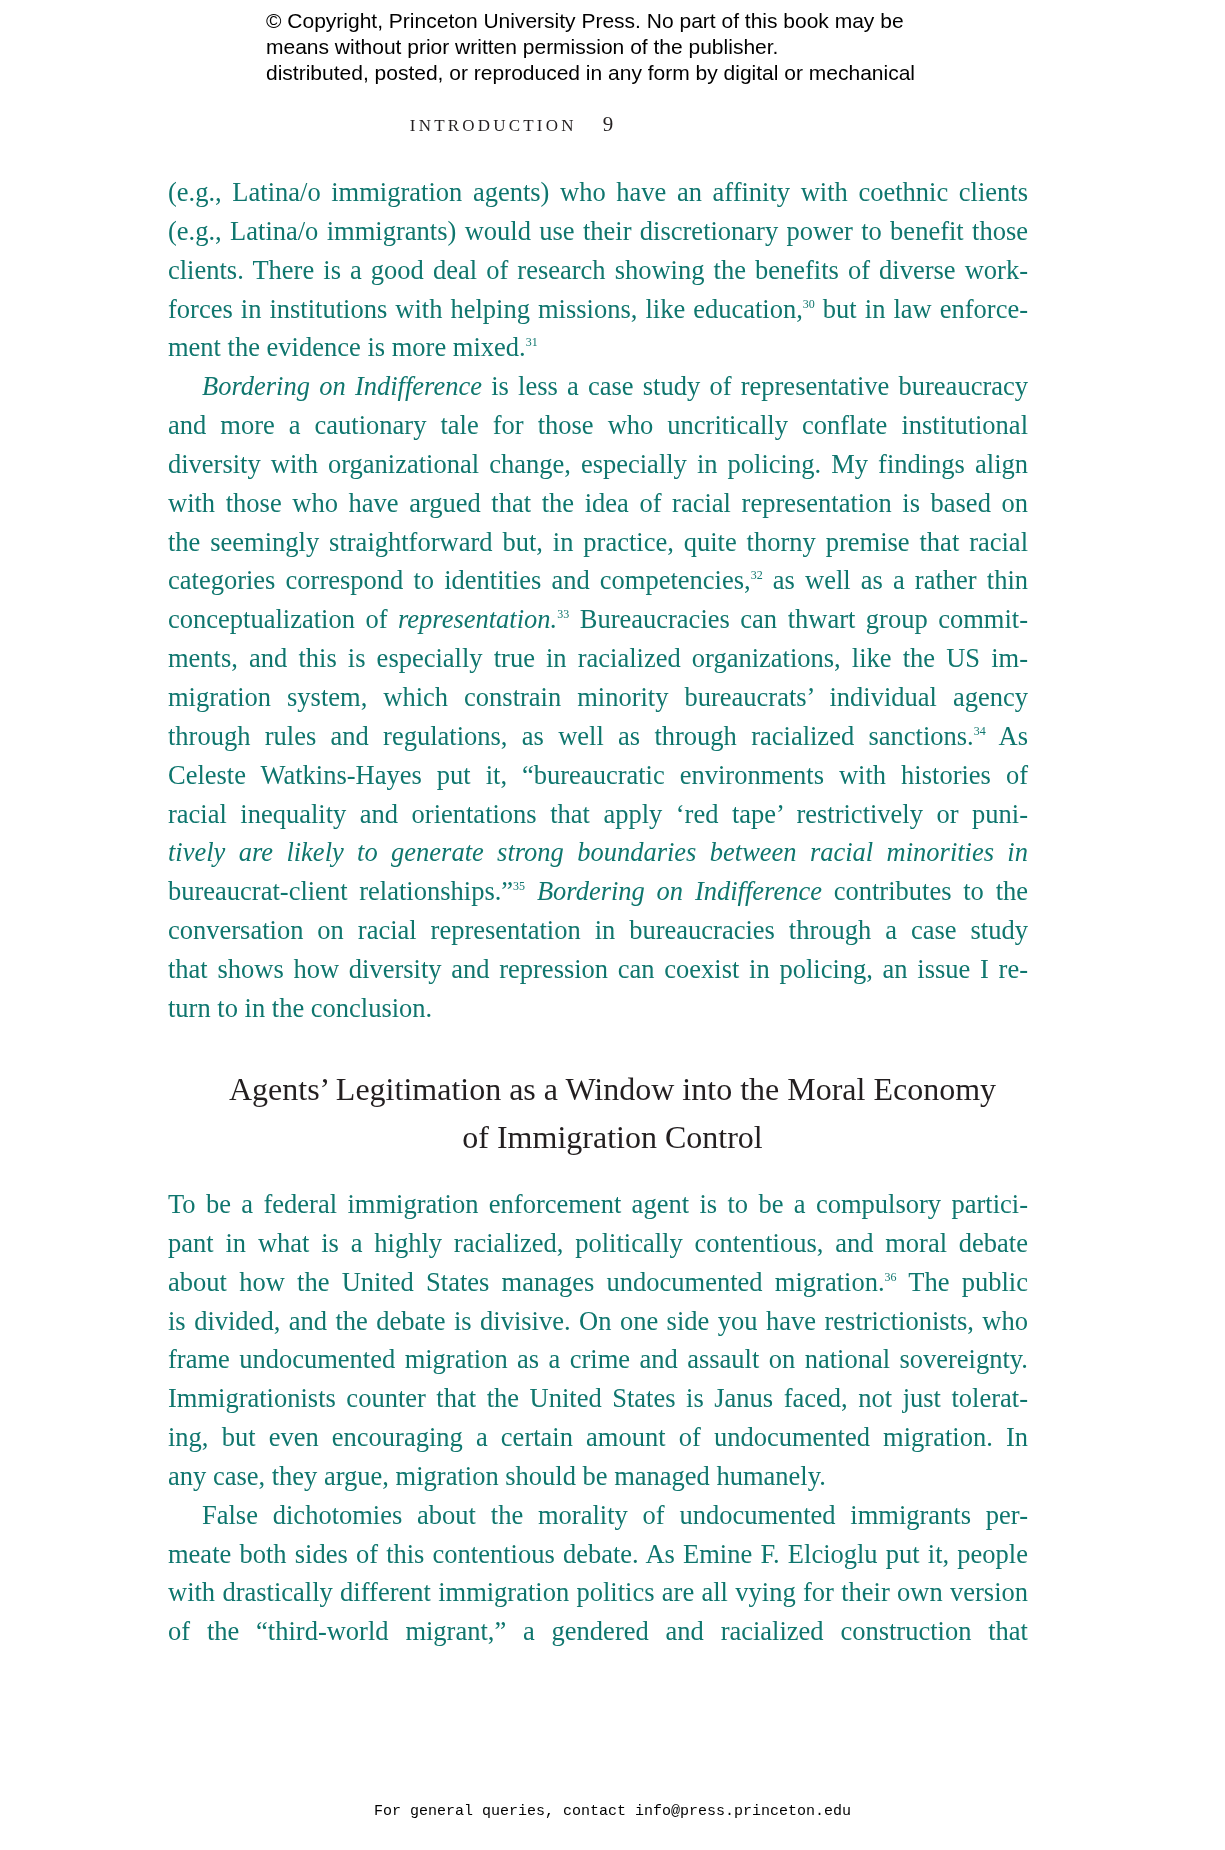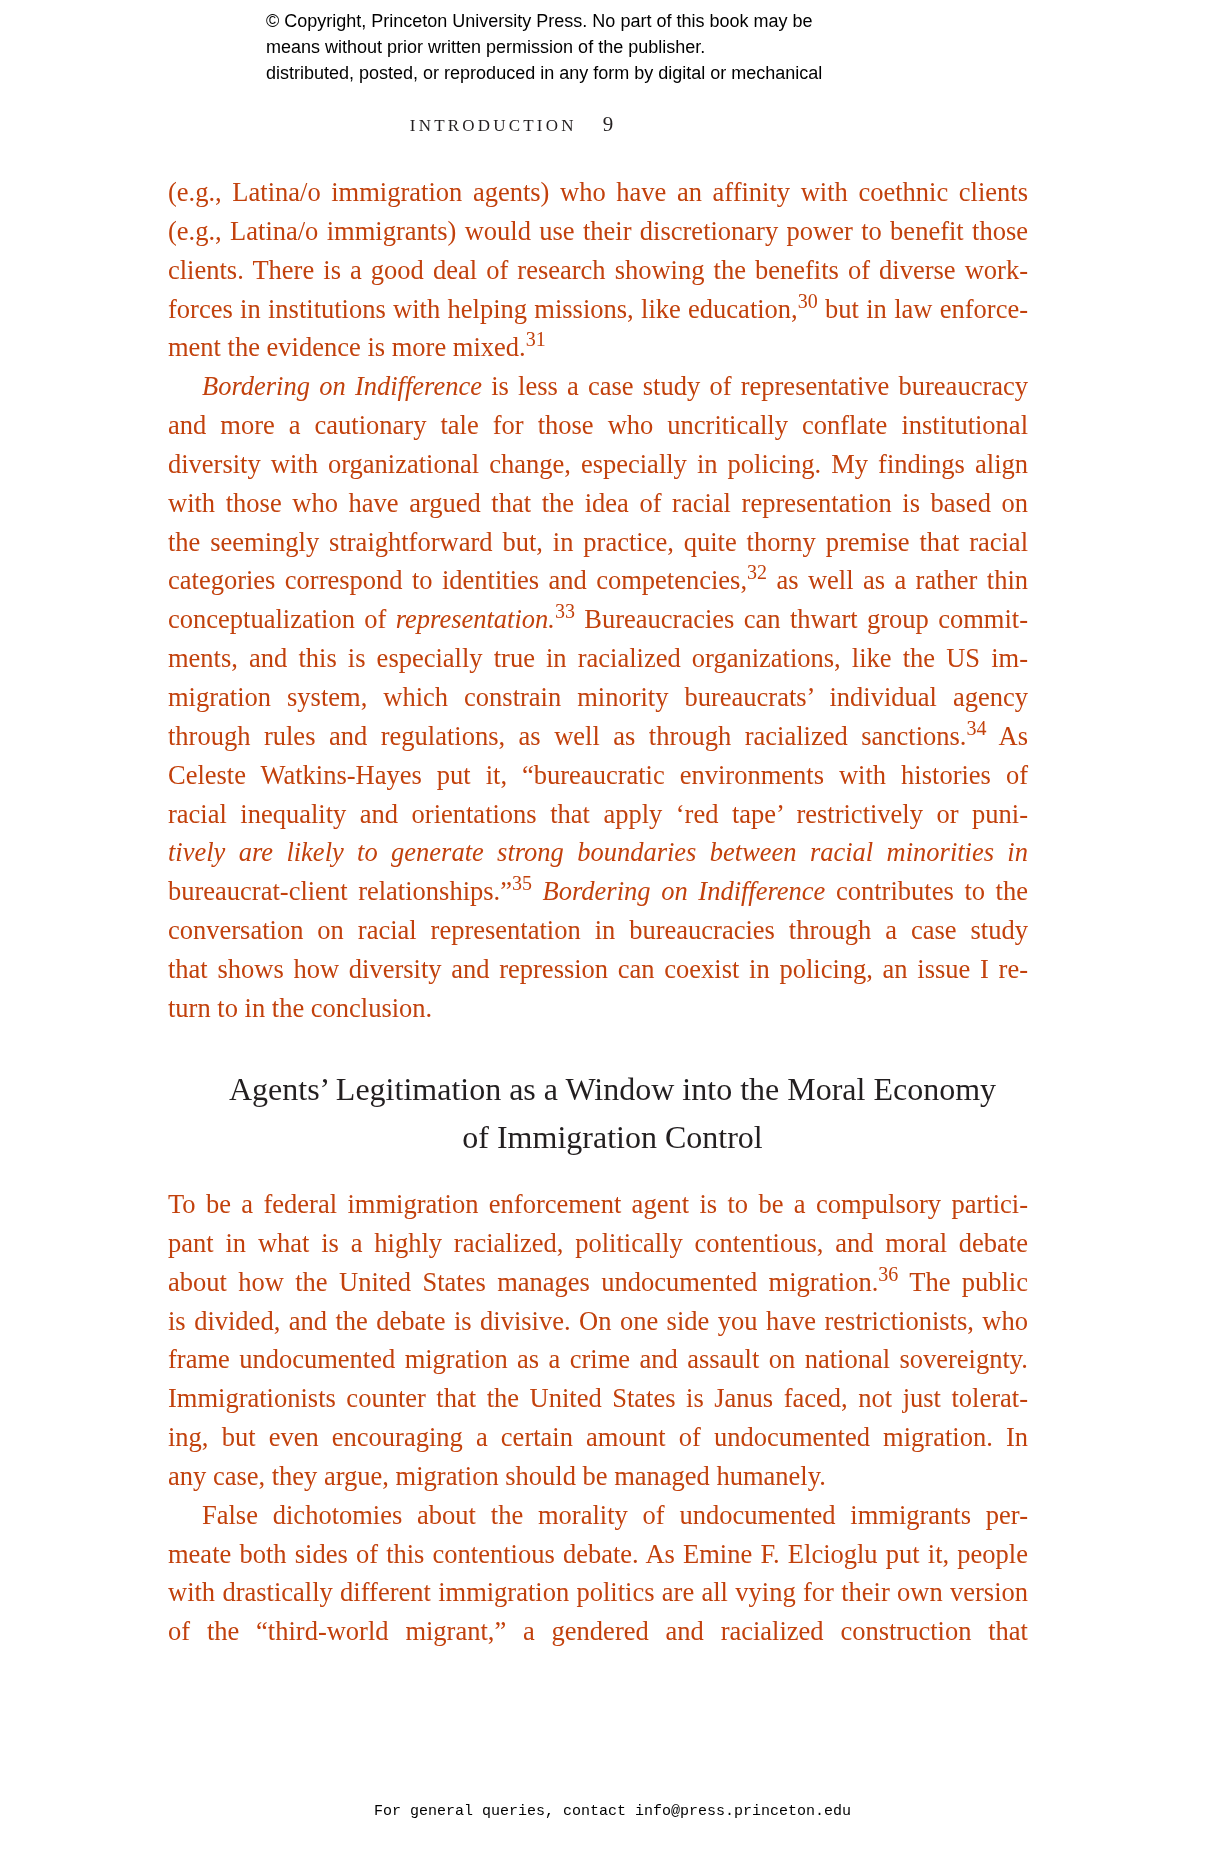--- a/index.html
+++ b/index.html
@@ -1,38 +1,38 @@
 <!DOCTYPE html>
 <html><head>
 <meta charset="utf-8">
 <style>
   html, body { margin: 0; padding: 0; background: #ffffff; }
   body { width: 1225px; height: 1850px; position: relative; overflow: hidden; color: #231f20; }
   .notice {
     position: absolute; left: 266px; top: 8px; width: 760px;
-    font-family: "Liberation Sans", sans-serif; font-size: 18px; line-height: 26px; color: #000;
+    font-family: "Liberation Sans", sans-serif; font-size: 21px; line-height: 26px; color: #000;
   }
   .notice .nl { display: block; white-space: nowrap; }
   .running-head {
     position: absolute; left: 0; width: 1023px; top: 112px; text-align: center;
     font-family: "Liberation Serif", serif; font-size: 17px; letter-spacing: 3.2px; color: #231f20;
   }
   .running-head .num { margin-left: 26px; font-size: 21px; letter-spacing: 0; }
   .body-block {
     position: absolute; left: 168px; width: 860px;
-    font-family: "Liberation Serif", serif; font-size: 26.5px; color: #c2410c;
+    font-family: "Liberation Serif", serif; font-size: 26.5px; color: #0f766e;
   }
   .line {
     display: block; height: 38.85px; line-height: 38.85px; white-space: nowrap;
     text-align: justify; text-align-last: justify; overflow: visible;
   }
   .line.last { text-align-last: left; }
   .line.indent { padding-left: 34px; }
   .it { font-style: italic; }
-  .sup { font-size: 20px; vertical-align: 10px; line-height: 0; }
+  .sup { font-size: 12px; vertical-align: 10px; line-height: 0; }
   #block1 { top: 173px; }
   #block2 { top: 1185px; }
   .heading {
     position: absolute; left: 0; width: 1225px; top: 1065px; text-align: center;
     font-family: Liberation Serif, serif; font-size: 32px; color: #231f20;
   }
   .heading .hl { display: block; height: 48px; line-height: 48px; }
   .footer {
     position: absolute; left: 0; width: 1225px; top: 1803px; text-align: center;
     font-family: Liberation Mono, monospace; font-size: 15px; color: #000;

